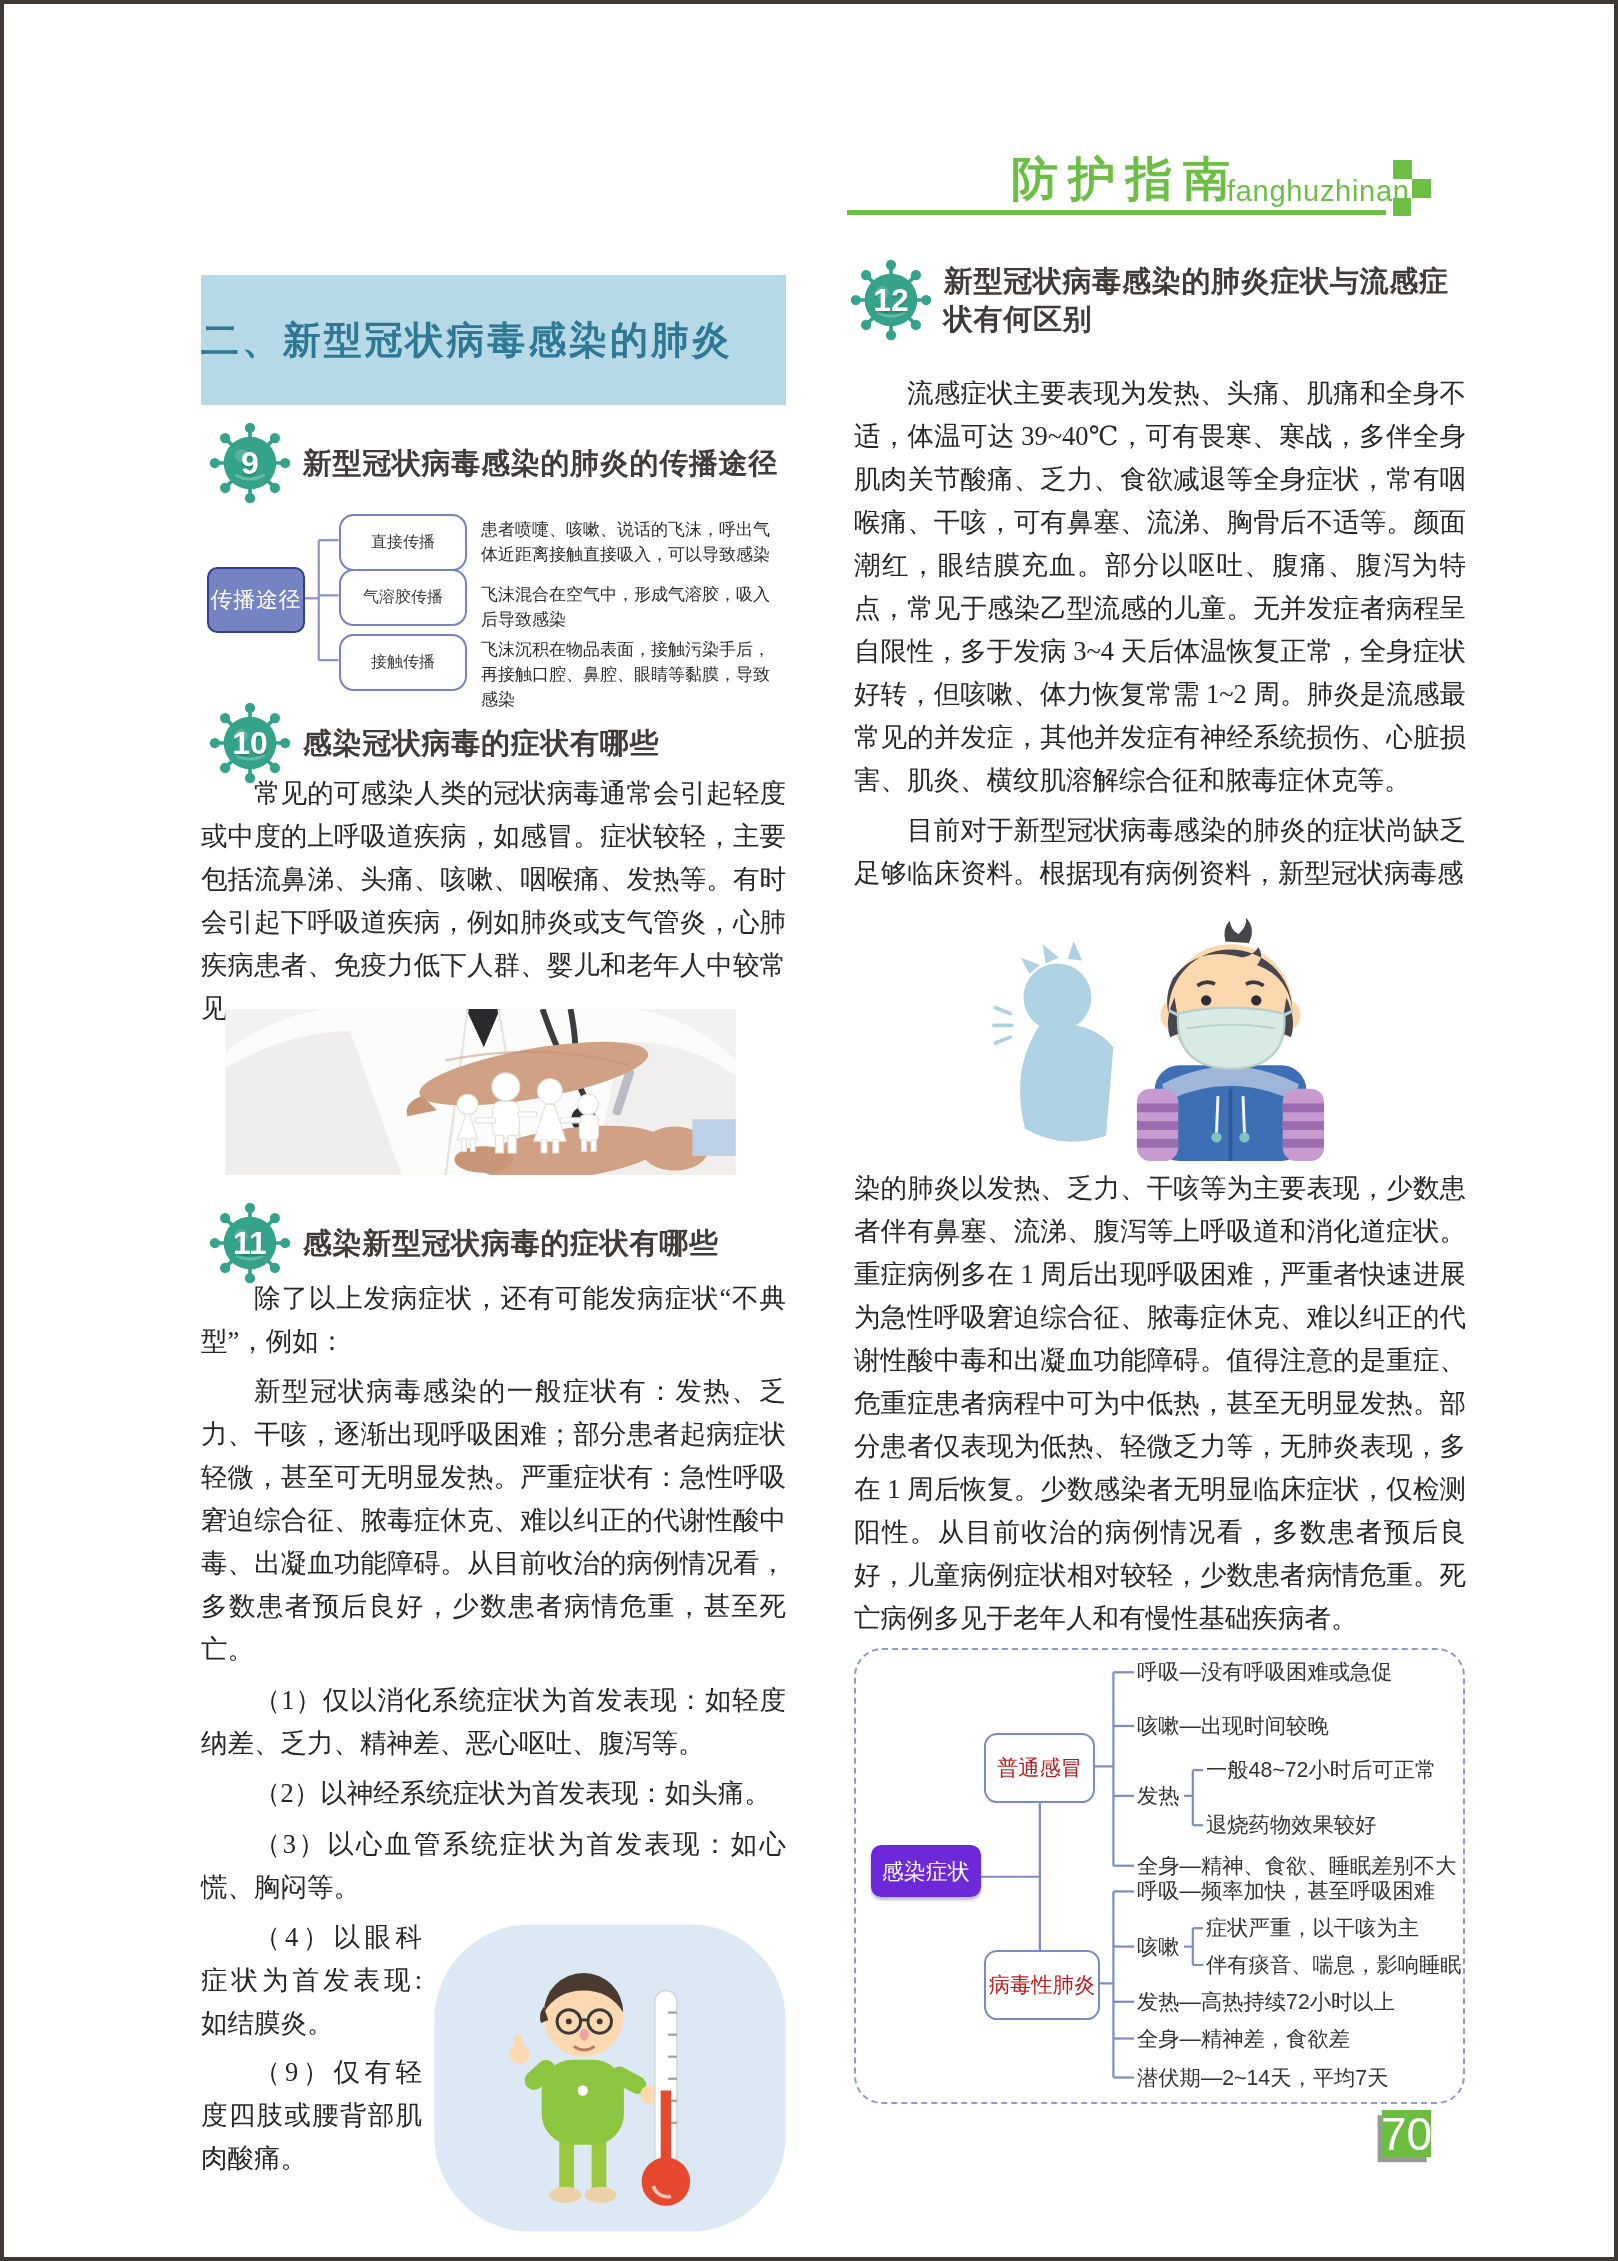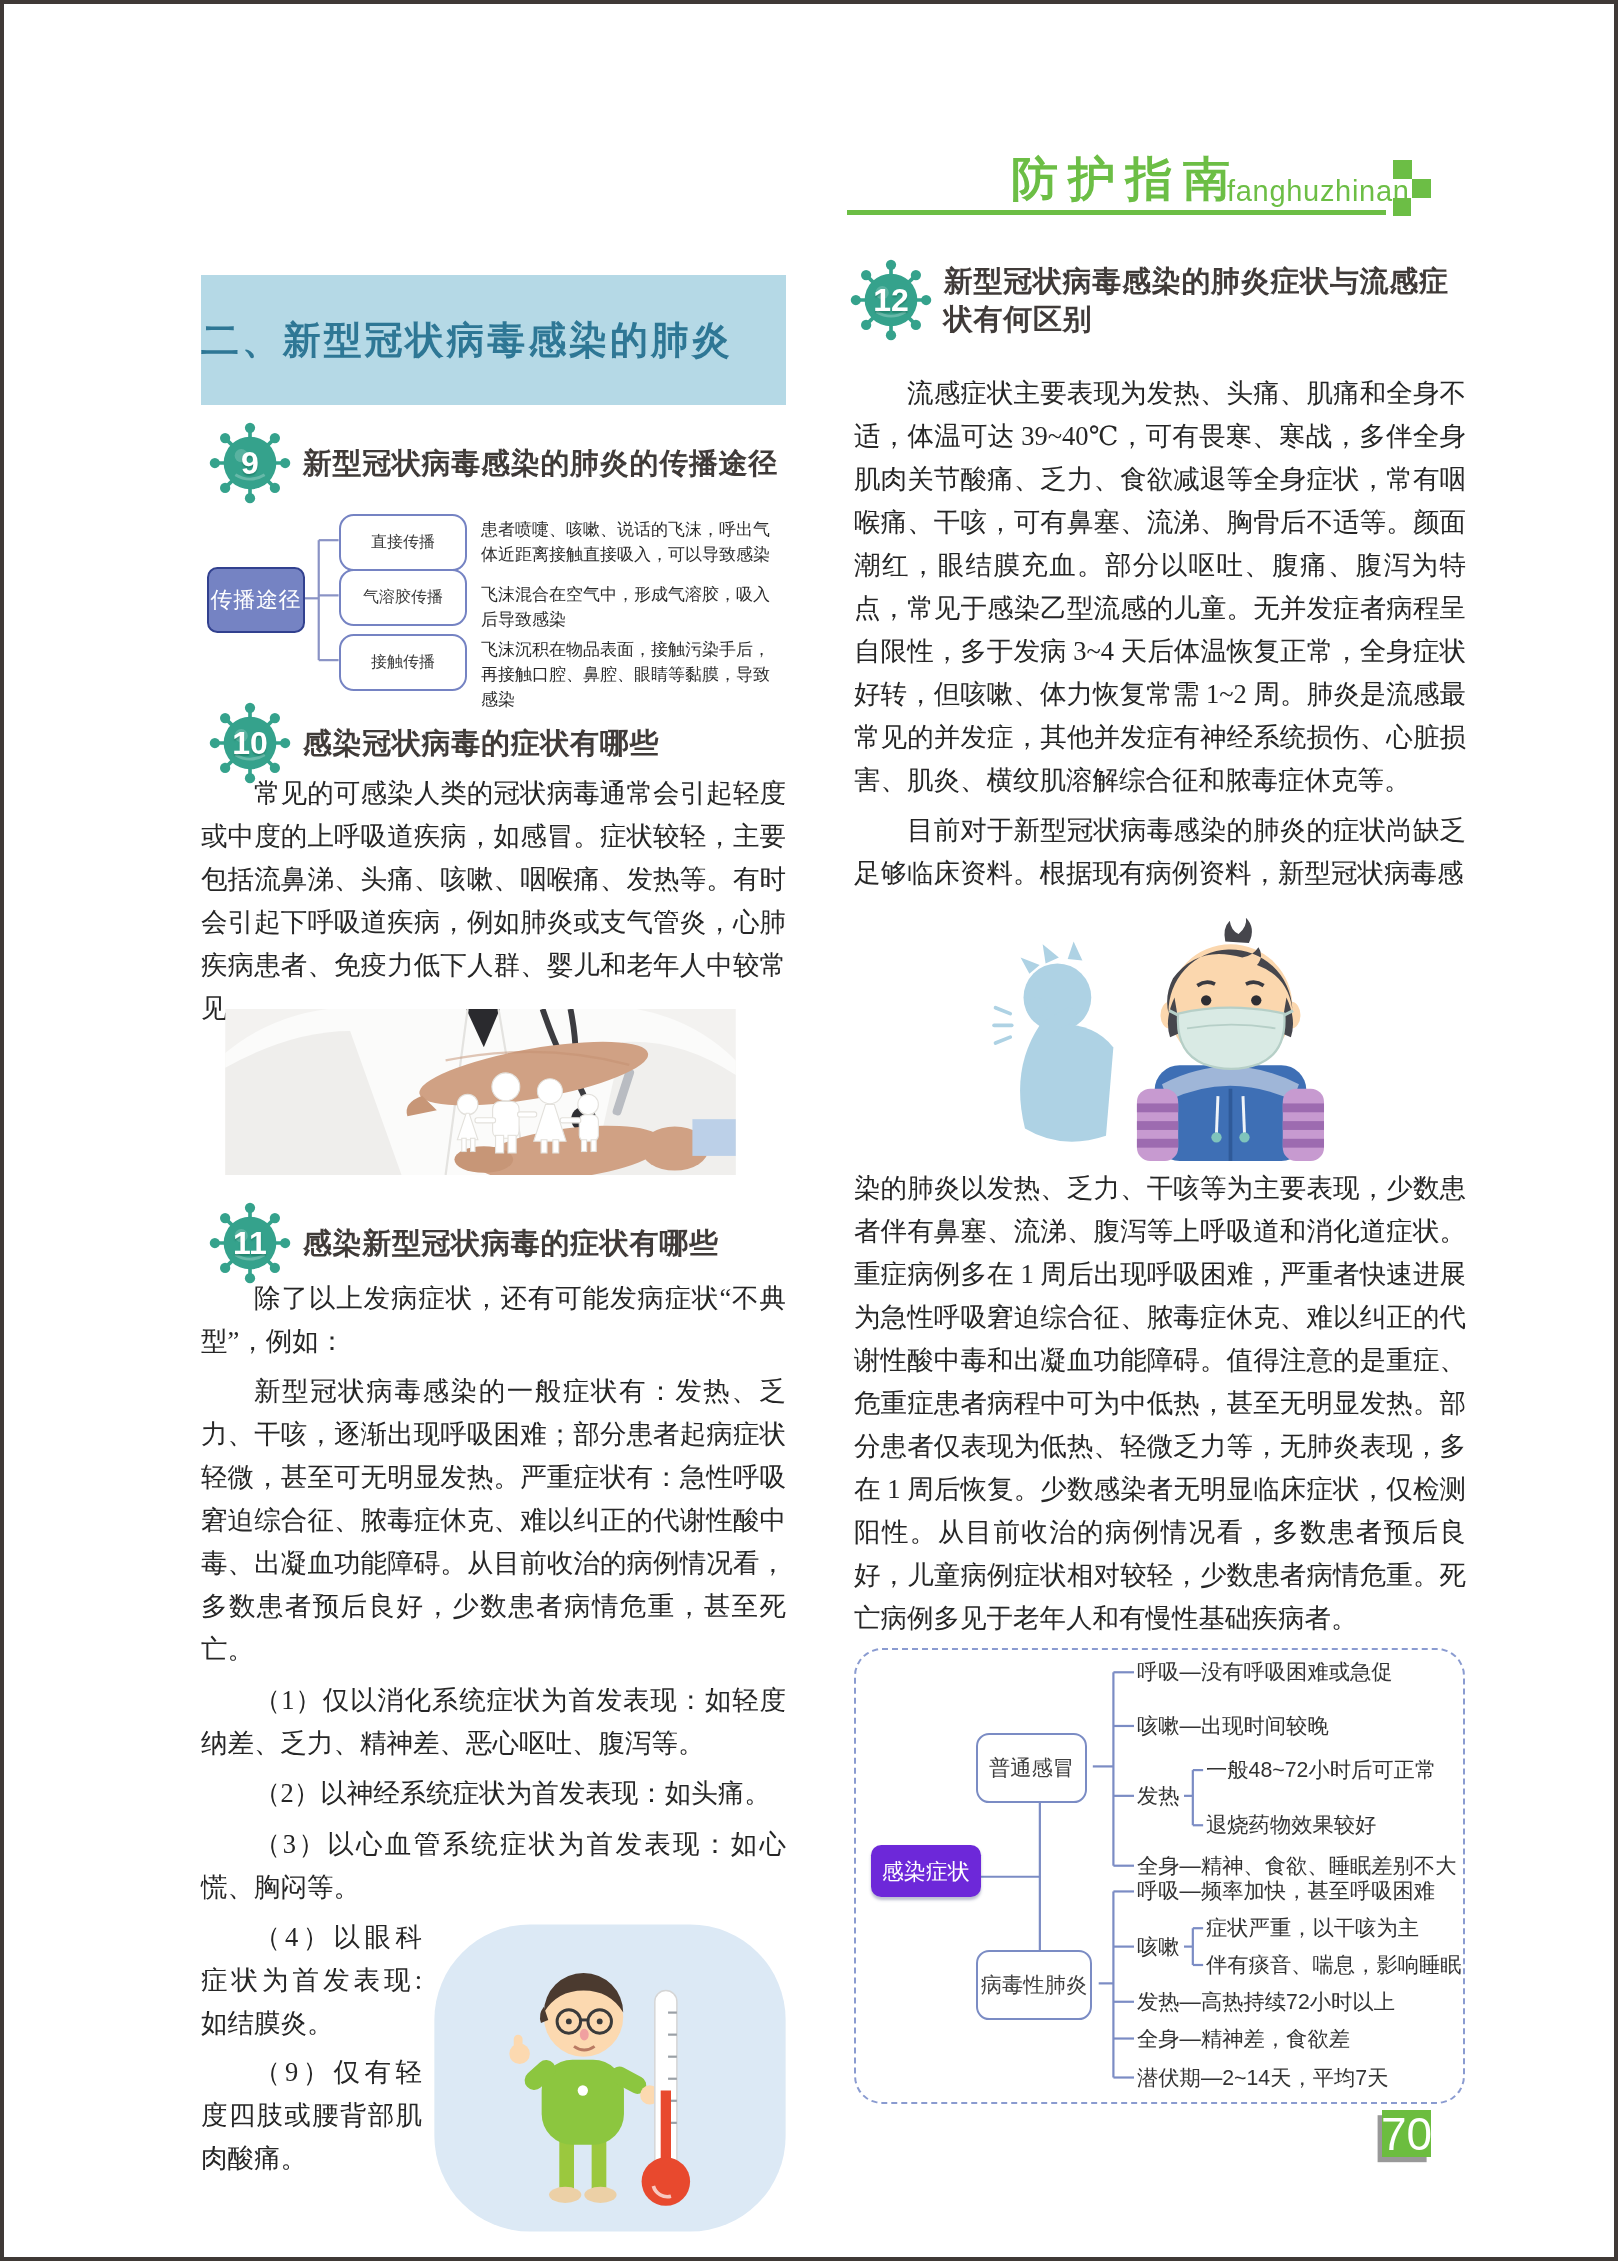--- a/index.html
+++ b/index.html
@@ -62,23 +62,23 @@
   .cartoon1-wrap{flex:1;display:flex;justify-content:flex-end;align-items:flex-start;padding-top:4.4px;}
   .photo-wrap{position:absolute;left:221px;top:1005px;width:511px;height:166px;overflow:hidden;}
   .cartoon2-row{display:flex;justify-content:center;margin:4.4px 0 5.9px 0;}
   
   .mindmap{position:relative;width:611px;height:456px;margin-top:8.8px;
     border:2.2px dashed #8a9bd0;border-radius:28px;box-sizing:border-box;}
   .mm-svg{position:absolute;left:0;top:0;}
   .mm-root{position:absolute;left:14.7px;top:195px;width:110px;height:52px;background:#6d28d9;
     border-radius:10.3px;display:flex;align-items:center;justify-content:center;color:#fff;
     font-family:"Liberation Sans",sans-serif;font-size:22px;box-shadow:0 2.2px 2.9px rgba(60,70,120,.35);}
-  .mm-node{position:absolute;left:120px;width:107px;height:66px;background:#fff;border:2.2px solid #7b8cc4;
+  .mm-node{position:absolute;left:128px;width:107px;height:66px;background:#fff;border:2.2px solid #7b8cc4;
     border-radius:13.2px;display:flex;align-items:center;justify-content:center;
-    font-family:Liberation Sans, sans-serif;font-size:21.3px;color:#404040;}
+    font-family:Liberation Sans, sans-serif;font-size:21.3px;color:#b91c1c;}
   .mm-node.n2{width:112px;}
   .mm-item{position:absolute;transform:translateY(-50%);font-family:"Liberation Sans",sans-serif;
     font-size:21.3px;color:#333;white-space:nowrap;}
   
   .pagenum{position:absolute;left:1378px;top:2106px;width:49px;height:47px;background:#6cbd3f;
     box-shadow:-4.4px 5.2px 0 #999;display:flex;align-items:center;justify-content:center;
     color:#fff;font-family:"Liberation Sans",sans-serif;font-size:46px;}
 </style>
 </head>
 <body>

